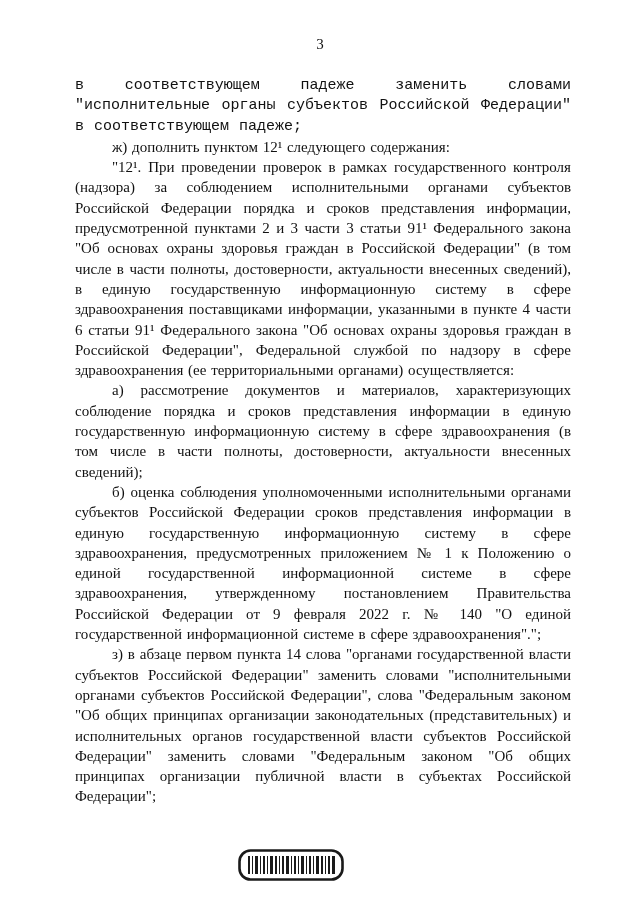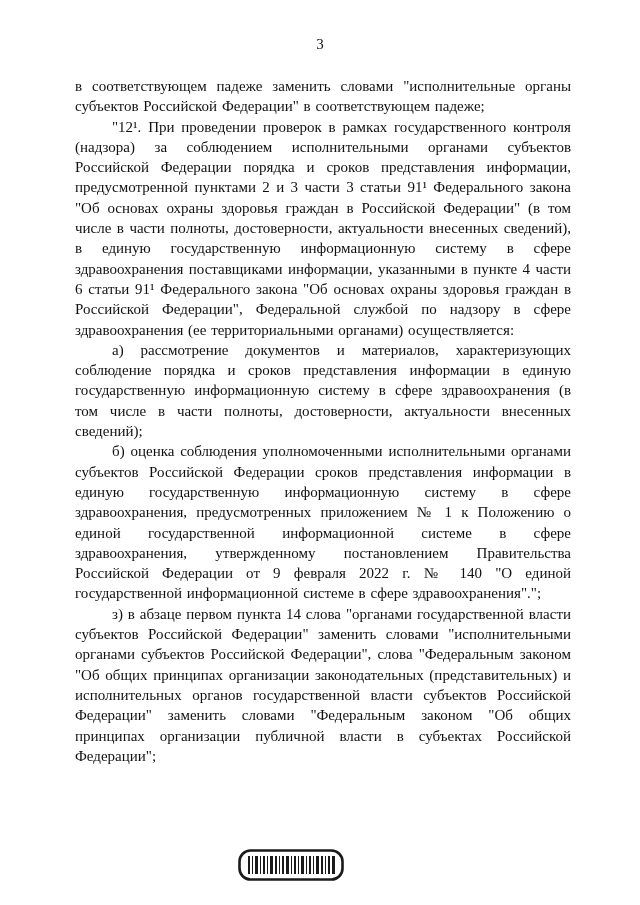--- a/index.html
+++ b/index.html
@@ -33,38 +33,40 @@
   .para {
     margin: 0;
     font-size: 15px;
     line-height: 20.3px;
     text-align: justify;
     text-indent: 37px;
     word-spacing: 1px;
   }
   .para.no-indent {
     text-indent: 0;
+    font-family: Liberation Mono, monospace;
   }
   .barcode-stamp {
     position: absolute;
     left: 238px;
     top: 849px;
     width: 106px;
     height: 32px;
   }
 </style>
 </head>
 <body>
 
 <div class="page">
 
   <div class="page-number">3</div>
 
   <div class="content">
     <p class="para no-indent">в соответствующем падеже заменить словами "исполнительные органы субъектов Российской Федерации" в соответствующем падеже;</p>
+    <p class="para">ж) дополнить пунктом 12¹ следующего содержания:</p>
     <p class="para">"12¹. При проведении проверок в рамках государственного контроля (надзора) за соблюдением исполнительными органами субъектов Российской Федерации порядка и сроков представления информации, предусмотренной пунктами 2 и 3 части 3 статьи 91¹ Федерального закона "Об основах охраны здоровья граждан в Российской Федерации" (в том числе в части полноты, достоверности, актуальности внесенных сведений), в единую государственную информационную систему в сфере здравоохранения поставщиками информации, указанными в пункте 4 части 6 статьи 91¹ Федерального закона "Об основах охраны здоровья граждан в Российской Федерации", Федеральной службой по надзору в сфере здравоохранения (ее территориальными органами) осуществляется:</p>
     <p class="para">а) рассмотрение документов и материалов, характеризующих соблюдение порядка и сроков представления информации в единую государственную информационную систему в сфере здравоохранения (в том числе в части полноты, достоверности, актуальности внесенных сведений);</p>
     <p class="para">б) оценка соблюдения уполномоченными исполнительными органами субъектов Российской Федерации сроков представления информации в единую государственную информационную систему в сфере здравоохранения, предусмотренных приложением № 1 к Положению о единой государственной информационной системе в сфере здравоохранения, утвержденному постановлением Правительства Российской Федерации от 9 февраля 2022 г. № 140 "О единой государственной информационной системе в сфере здравоохранения".";</p>
     <p class="para">з) в абзаце первом пункта 14 слова "органами государственной власти субъектов Российской Федерации" заменить словами "исполнительными органами субъектов Российской Федерации", слова "Федеральным законом "Об общих принципах организации законодательных (представительных) и исполнительных органов государственной власти субъектов Российской Федерации" заменить словами "Федеральным законом "Об общих принципах организации публичной власти в субъектах Российской Федерации";</p>
   </div>
 
   <div class="barcode-stamp">
     <svg width="106" height="32" viewBox="0 0 106 32" xmlns="http://www.w3.org/2000/svg" aria-hidden="true">
       <rect x="1.5" y="1.5" width="103" height="29" rx="11" ry="11" fill="none" stroke="#1a1a1a" stroke-width="2.6"></rect>
       <g fill="#1a1a1a">

